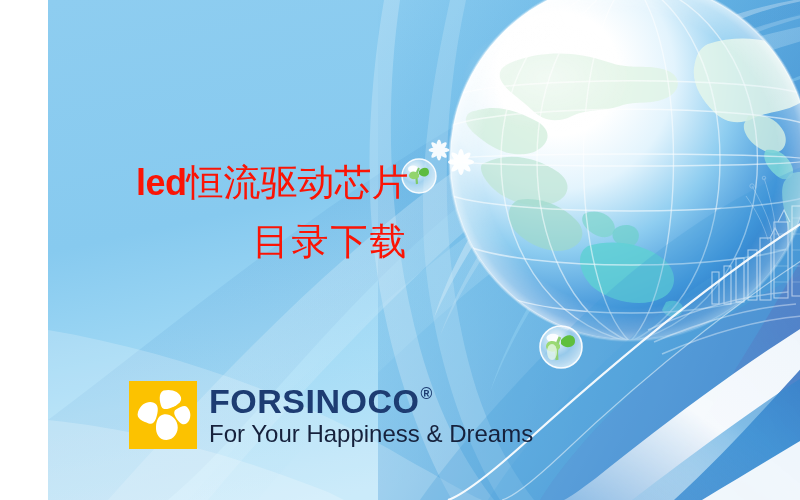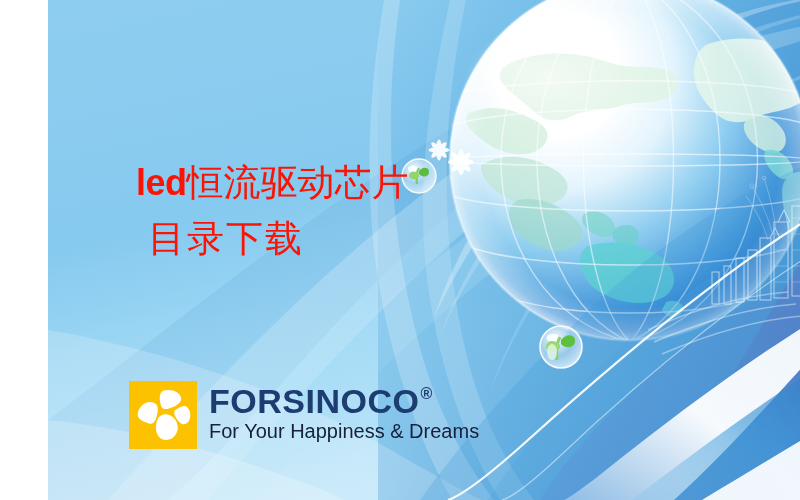--- a/index.html
+++ b/index.html
@@ -43,25 +43,26 @@
     font-family: "Liberation Serif", serif;
     font-weight: 400;
   }
   .headline-line-1 .latin {
     font-family: "Liberation Sans", sans-serif;
     font-weight: 700;
     font-size: 36px;
     letter-spacing: -0.5px;
   }
   .headline-line-2 {
-    font-family: Liberation Mono, monospace;
+    font-family: Liberation Sans, sans-serif;
     font-weight: 400;
     margin-top: 22px;
     margin-left: 12px;
     letter-spacing: 2px;
+    text-align: right;
   }
   
   .logo-block {
     position: absolute;
     left: 81px;
     top: 381px;
     z-index: 40;
     display: flex;
     align-items: flex-start;
     user-select: none;
@@ -94,21 +95,21 @@
   .logo-name .reg {
     font-size: 16px;
     line-height: 1;
     margin-top: 1px;
     margin-left: 1px;
     font-weight: 700;
   }
   .logo-tagline {
     font-family: "Liberation Sans", sans-serif;
     font-weight: 400;
-    font-size: 20px;
+    font-size: 24px;
     color: #16213c;
     letter-spacing: 0px;
     margin-top: 3px;
     white-space: nowrap;
   }
 </style>
 </head>
 <body>
 
 <div id="banner">

